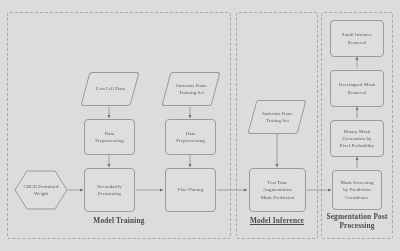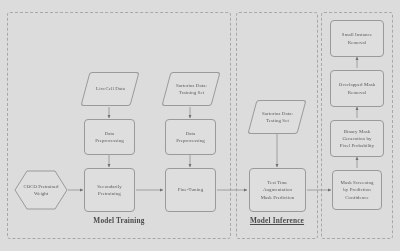--- a/index.html
+++ b/index.html
@@ -186,14 +186,18 @@
     <span>Generation by</span>
     <span>Pixel Probability</span>
   </div>
 
   <div class="node box" style="left:332px;top:170px;width:50px;height:40px;flex-direction:column;">
     <span>Mask Screening</span>
     <span>by Prediction</span>
     <span>Confidence</span>
   </div>
 
+  <div class="panel-caption" style="left:321px;top:212px;width:72px;">
+    <span style="display:block;">Segmentation Post</span>
+    <span style="display:block;">Processing</span>
+  </div>
 
 </div>
 
 </body></html>

